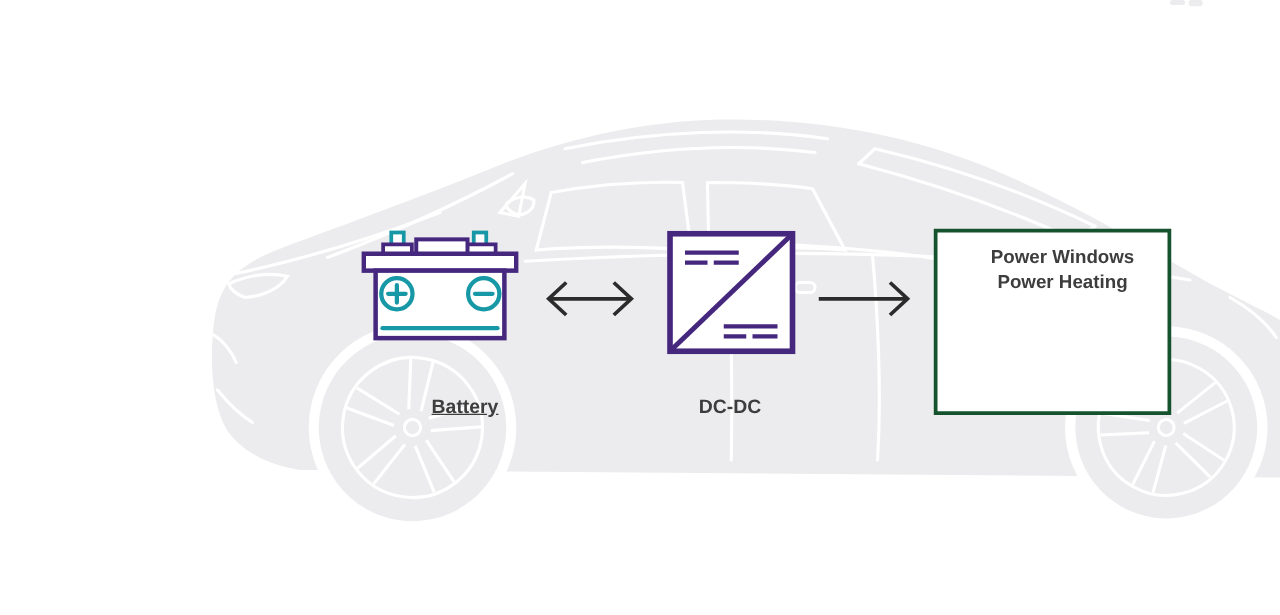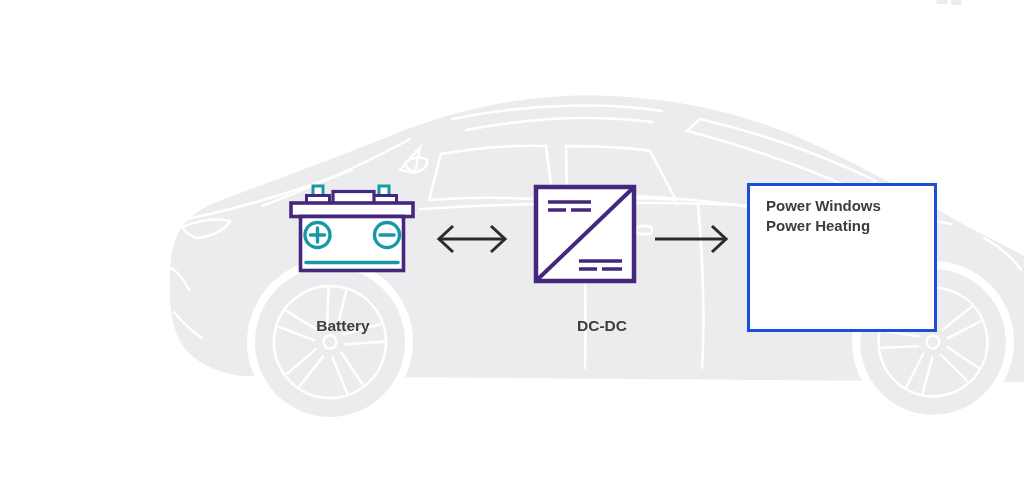--- a/index.html
+++ b/index.html
@@ -10,26 +10,27 @@
   .canvas svg{position:absolute;display:block;}
   .car-bg{left:0;top:0;}
   .battery-svg{left:289px;top:183px;}
   .dcdc-svg{left:532px;top:183px;}
   .arrow-left-svg{left:432px;top:223px;}
   .arrow-right-svg{left:652px;top:223px;}
   .label{
     position:absolute;color:#3d3d3d;font-size:15.5px;font-weight:bold;
     white-space:nowrap;transform:translateX(-50%);
   }
-  .battery-label{left:343px;top:317px;}
-  .dcdc-label{left:584px;top:317px;margin-left:18px;}
+  .battery-label{left:372px;top:317px;text-decoration:underline;}
+  .dcdc-label{left:584px;top:317px;}
   .loads-box{
     position:absolute;left:747px;top:183px;width:190px;height:149px;
-    box-sizing:border-box;background:#ffffff;border:3px solid #1d4ed8;
+    box-sizing:border-box;background:#ffffff;border:3px solid #14532d;
     padding:10px 0 0 16px;
+    text-align:center;
   }
   .load{
     color:#3d3d3d;font-size:15px;font-weight:bold;line-height:20.4px;white-space:nowrap;
   }
 </style>
 </head>
 <body>
 
 <div class="canvas">
 

